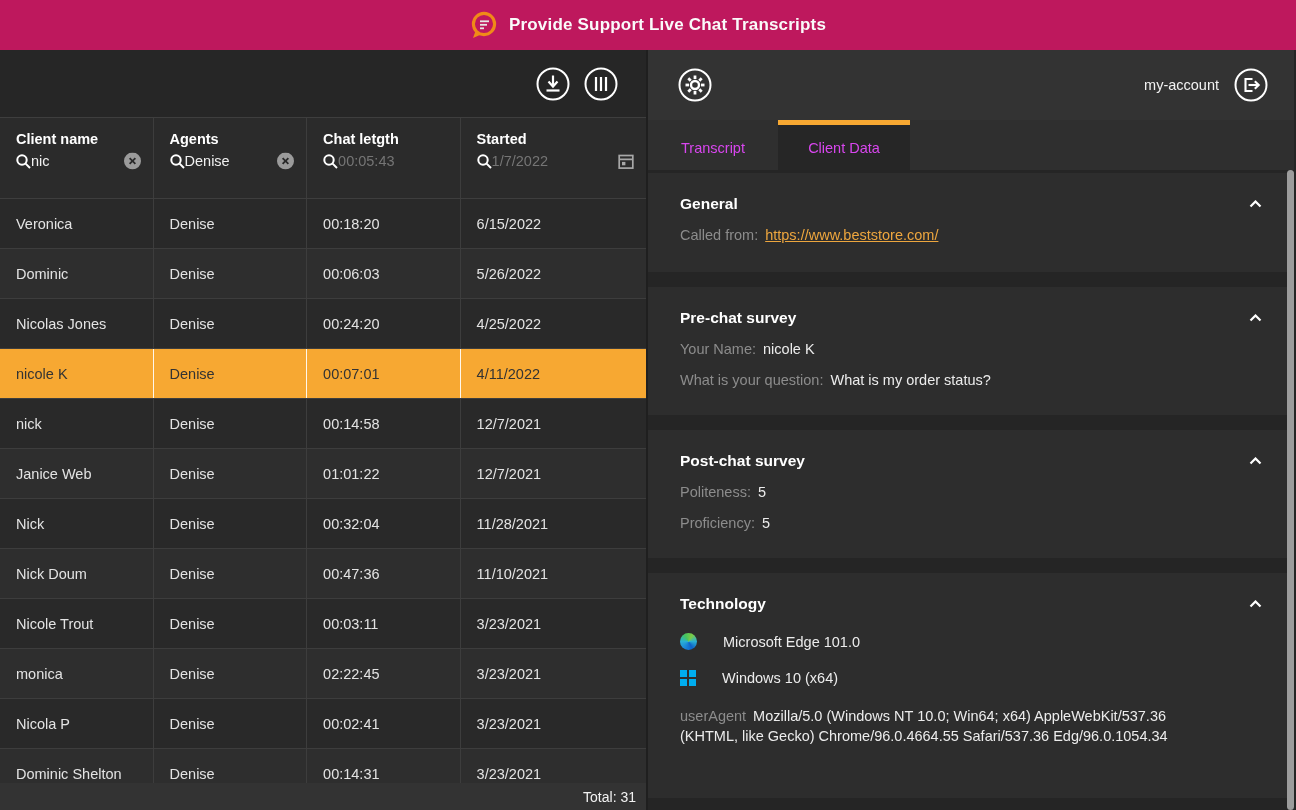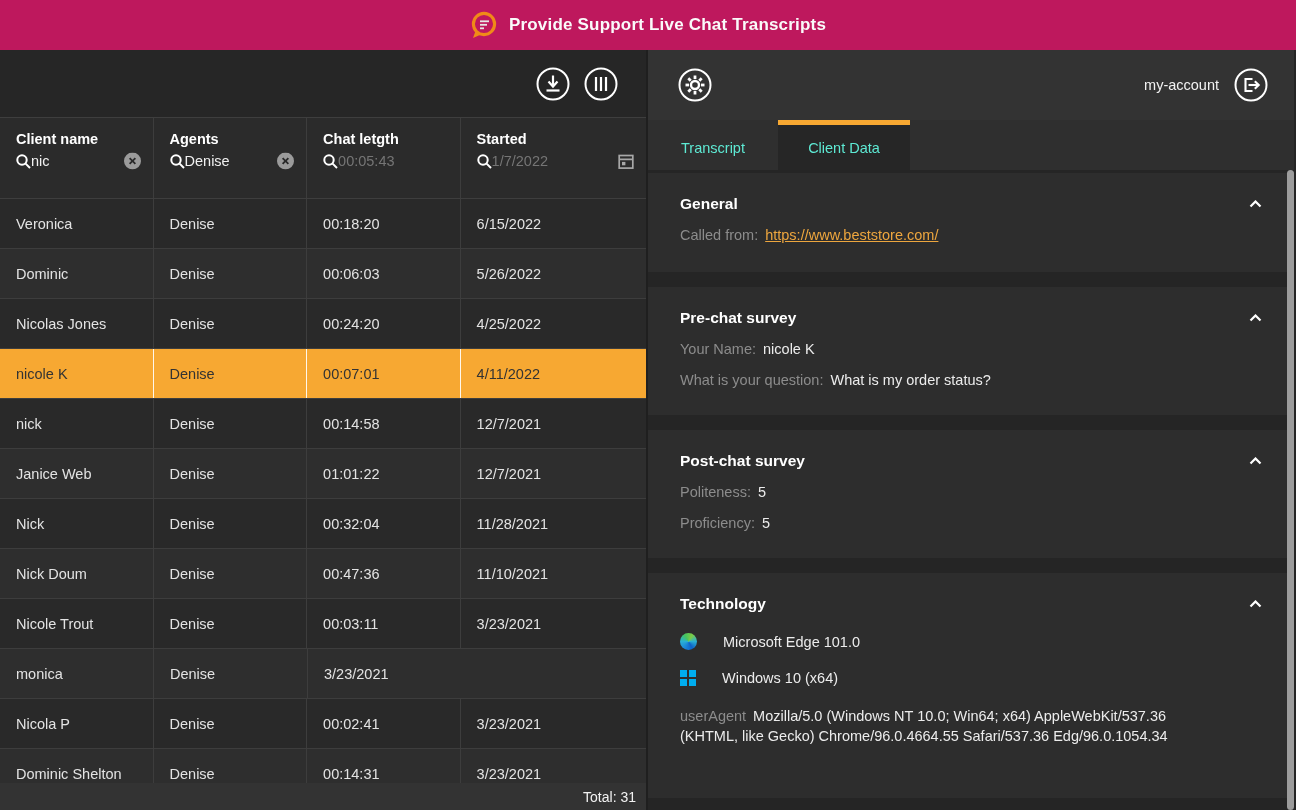--- a/index.html
+++ b/index.html
@@ -38,21 +38,21 @@
 
   .lp-footer { position: absolute; left: 0; right: 0; bottom: 0; height: 27px; background: #333333; display: flex; align-items: center; justify-content: flex-end; padding-right: 10px; font-size: 14px; color: #f2f2f2; z-index: 3; }
 
   
   .right-panel { width: 646px; display: flex; flex-direction: column; background: #252525; position: relative; }
   .rp-toolbar { height: 70px; background: #333333; display: flex; align-items: center; padding: 0 26px 0 30px; }
   .rp-spacer { flex: 1; }
   .account-label { font-size: 14.5px; color: #f2f2f2; margin-right: 15px; }
 
   .tabbar { height: 50px; background: #2f2f2f; display: flex; }
-  .tab { width: 130px; display: flex; align-items: center; justify-content: center; font-size: 14.5px; color: #5eead4; border-top: 5px solid transparent; cursor: pointer; }
+  .tab { width: 130px; display: flex; align-items: center; justify-content: center; font-size: 14.5px; color: #d946ef; border-top: 5px solid transparent; cursor: pointer; }
   .tab.active { background: #262626; border-top-color: #F7A832; width: 132px; }
 
   .content { flex: 1; overflow: hidden; padding-top: 3px; background: #252525; }
   .card { background: #2d2d2d; padding: 22px 30px 24px 32px; margin-bottom: 15px; }
   .card-head { display: flex; align-items: center; justify-content: space-between; }
   .card-title { font-size: 15.5px; font-weight: bold; color: #ffffff; }
   .collapse-btn { background: transparent; border: none; cursor: pointer; line-height: 0; padding: 2px; }
   .field { margin-top: 14px; font-size: 14.5px; line-height: 17px; }
   .field:first-of-type { margin-top: 24px; }
   .flabel { color: #8c8c8c; margin-right: 7px; }
@@ -232,20 +232,21 @@
       </div>
         <div class="tr">
         <div class="td c1">Nicole Trout</div>
         <div class="td c2">Denise</div>
         <div class="td c3">00:03:11</div>
         <div class="td c4">3/23/2021</div>
       </div>
         <div class="tr">
         <div class="td c1">monica</div>
         <div class="td c2">Denise</div>
+        <div class="td c3">02:22:45</div>
         <div class="td c4">3/23/2021</div>
       </div>
         <div class="tr">
         <div class="td c1">Nicola P</div>
         <div class="td c2">Denise</div>
         <div class="td c3">00:02:41</div>
         <div class="td c4">3/23/2021</div>
       </div>
         <div class="tr">
         <div class="td c1">Dominic Shelton</div>

